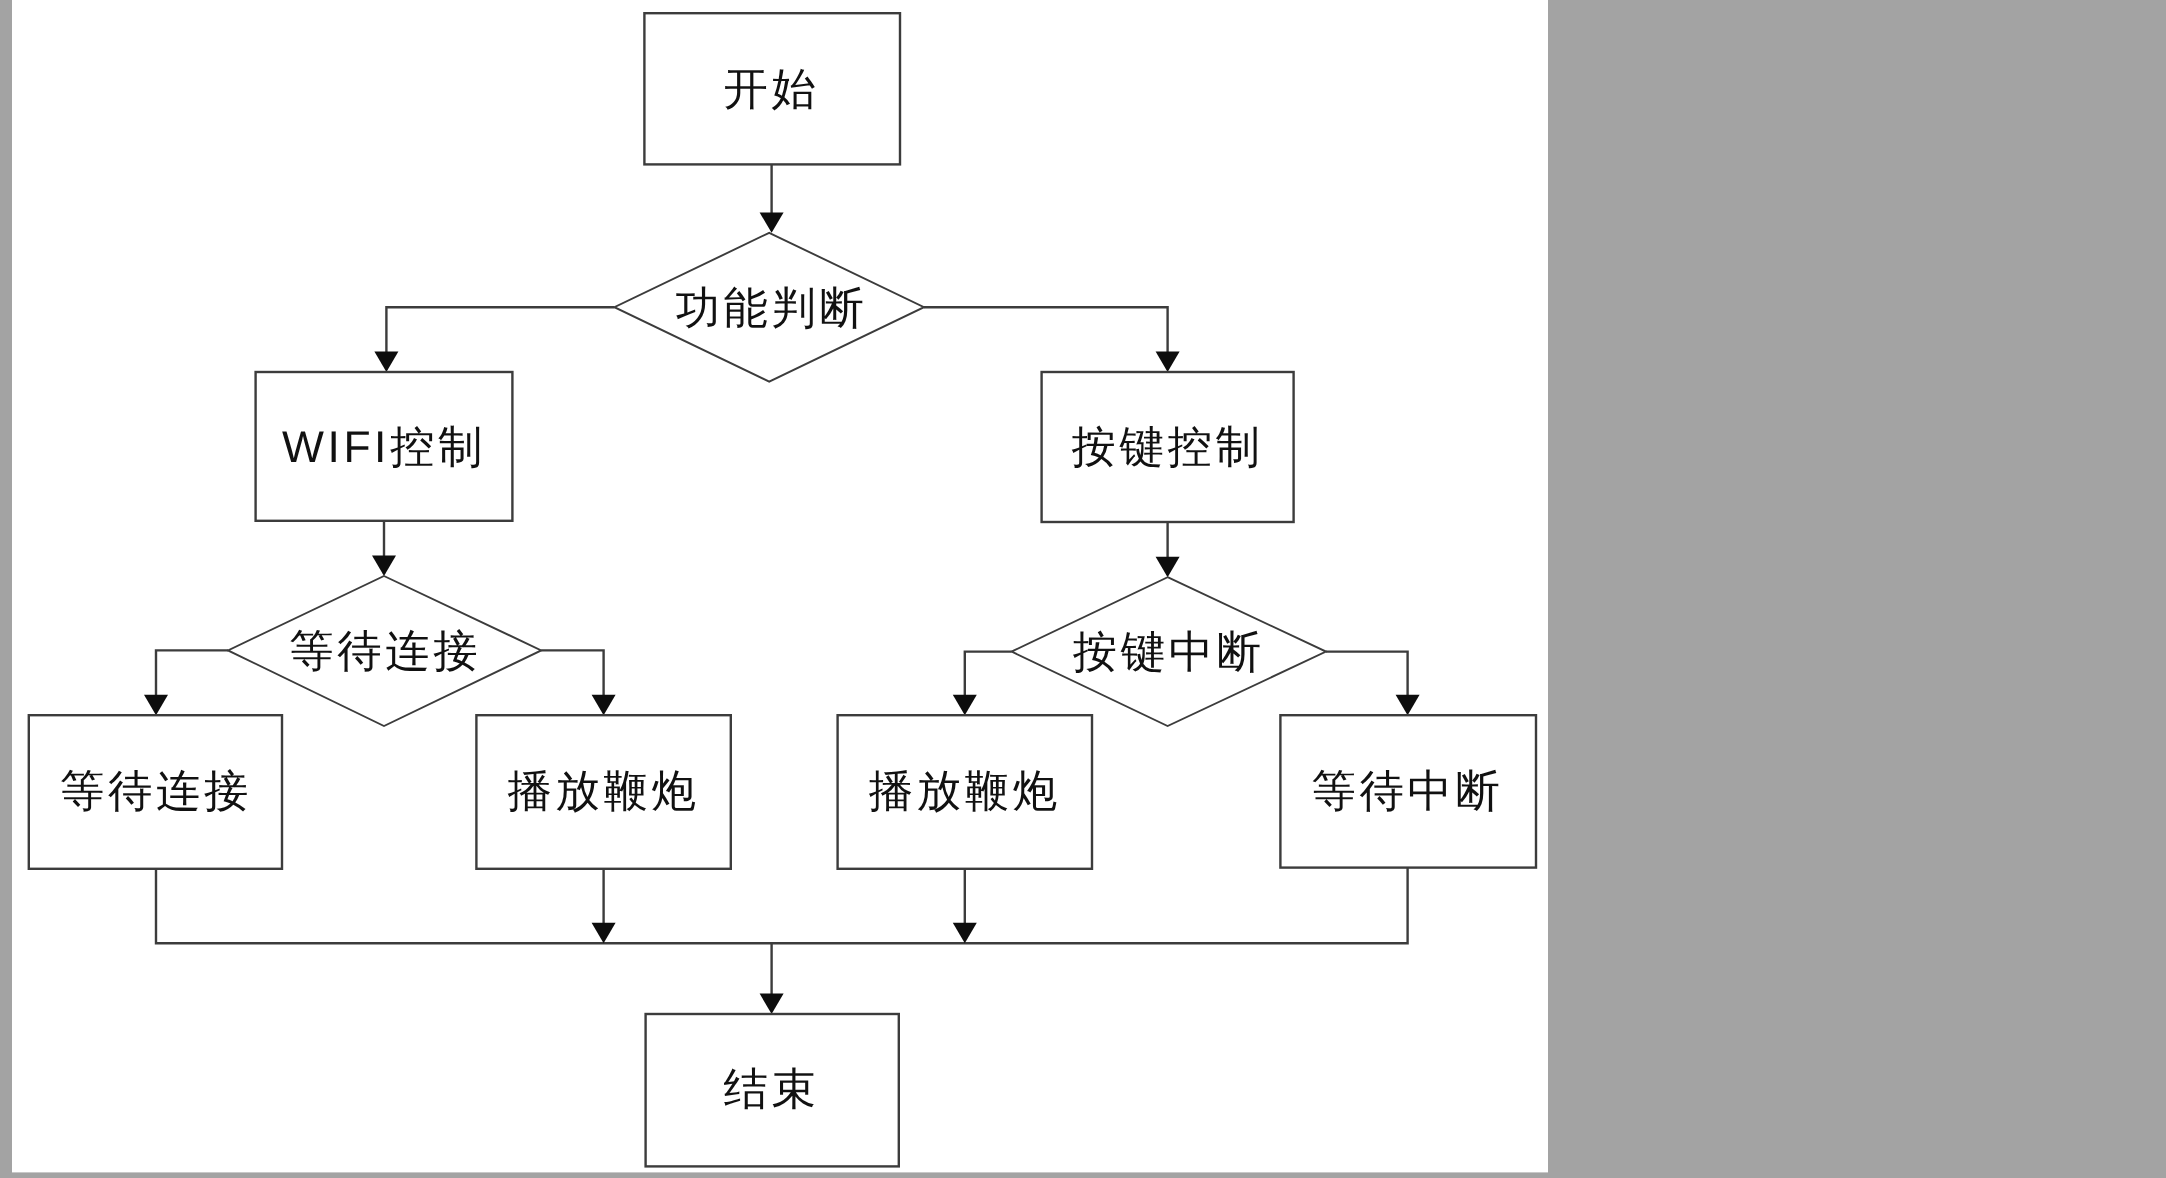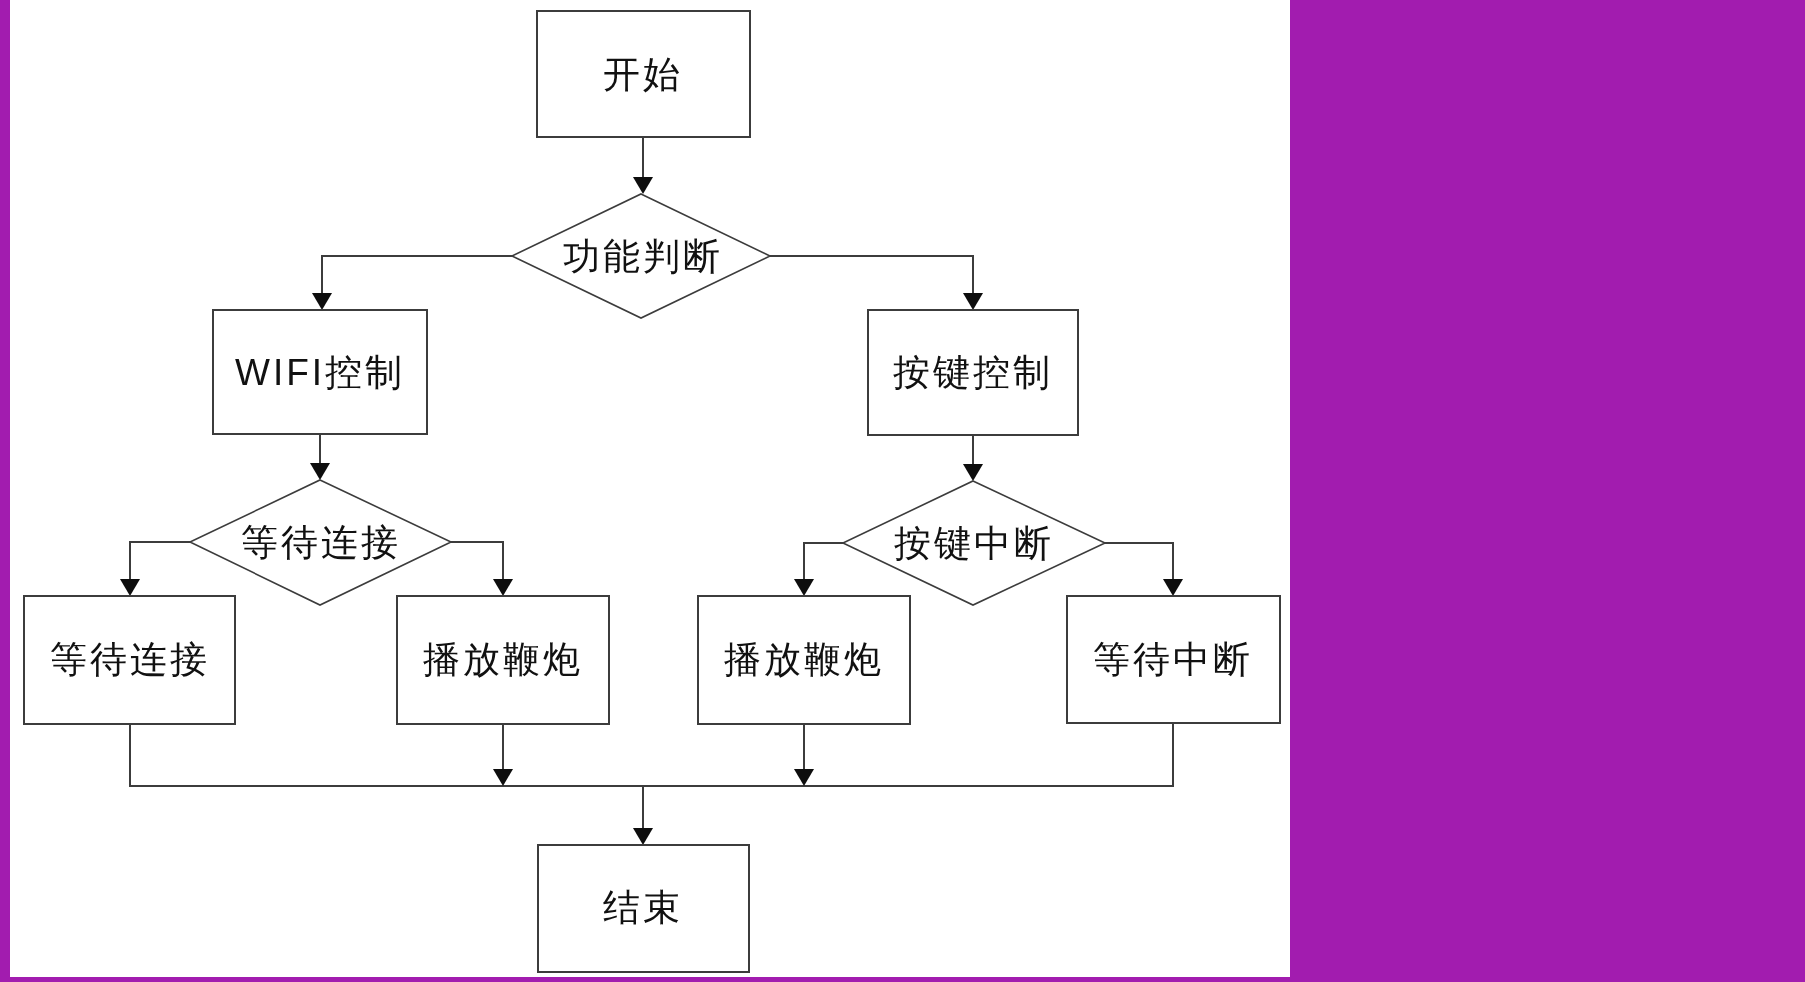--- a/index.html
+++ b/index.html
@@ -8,21 +8,21 @@
     background: #000000;
     width: 1805px;
     height: 982px;
     overflow: hidden;
     font-family: "Liberation Sans", "DejaVu Sans", sans-serif;
   }
   #stage {
     position: relative;
     width: 1805px;
     height: 982px;
-    background: #a21caf;
+    background: #a3a3a3;
   }
   #canvas-area {
     position: absolute;
     left: 10px;
     top: 0;
     width: 1280px;
     height: 977px;
     background: #ffffff;
   }
   svg { display: block; }

